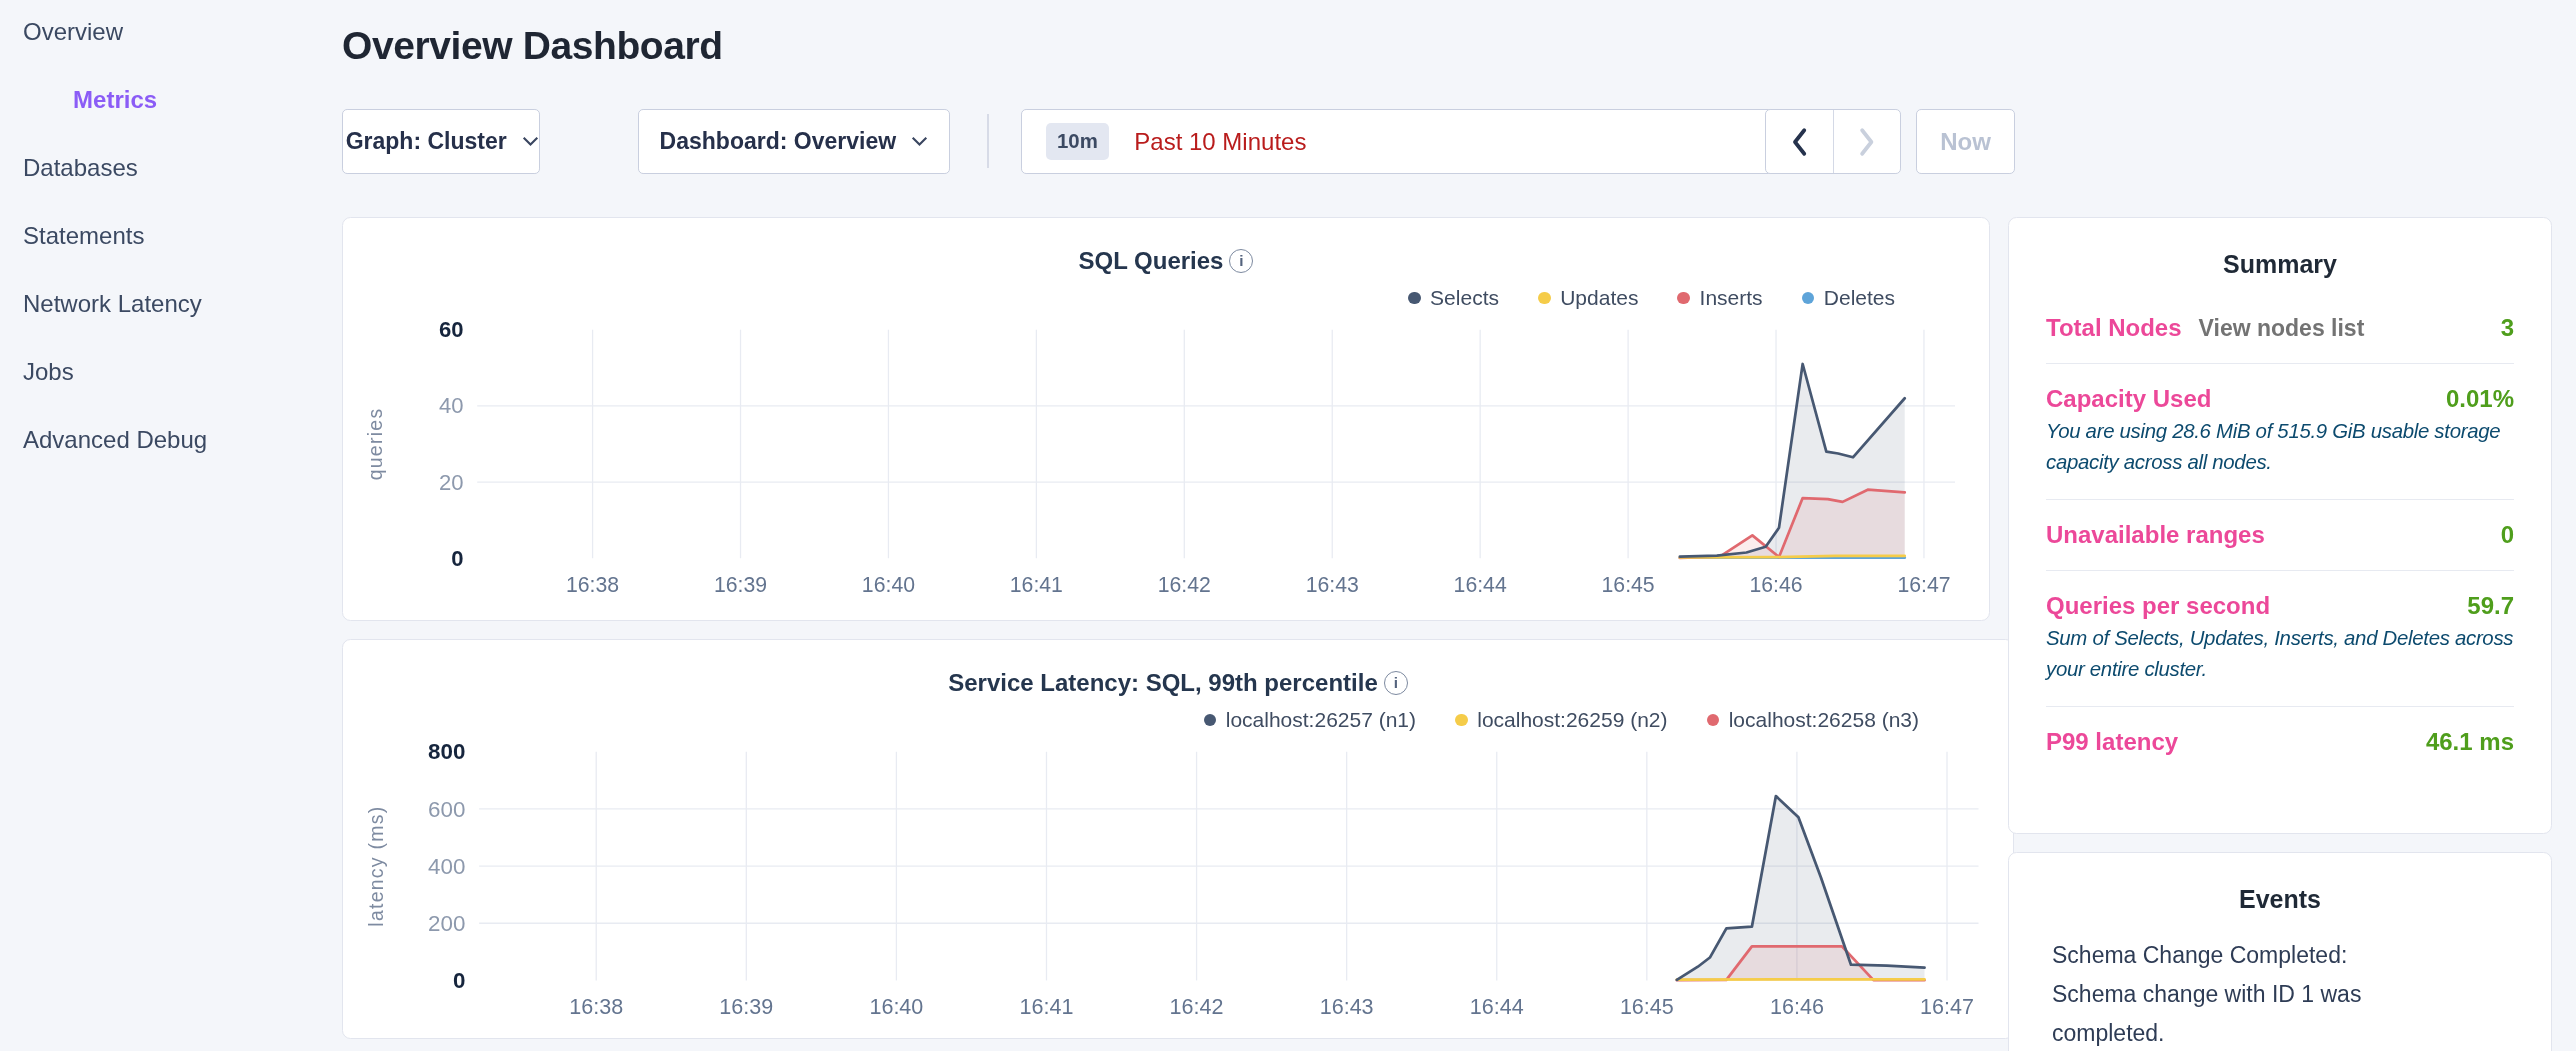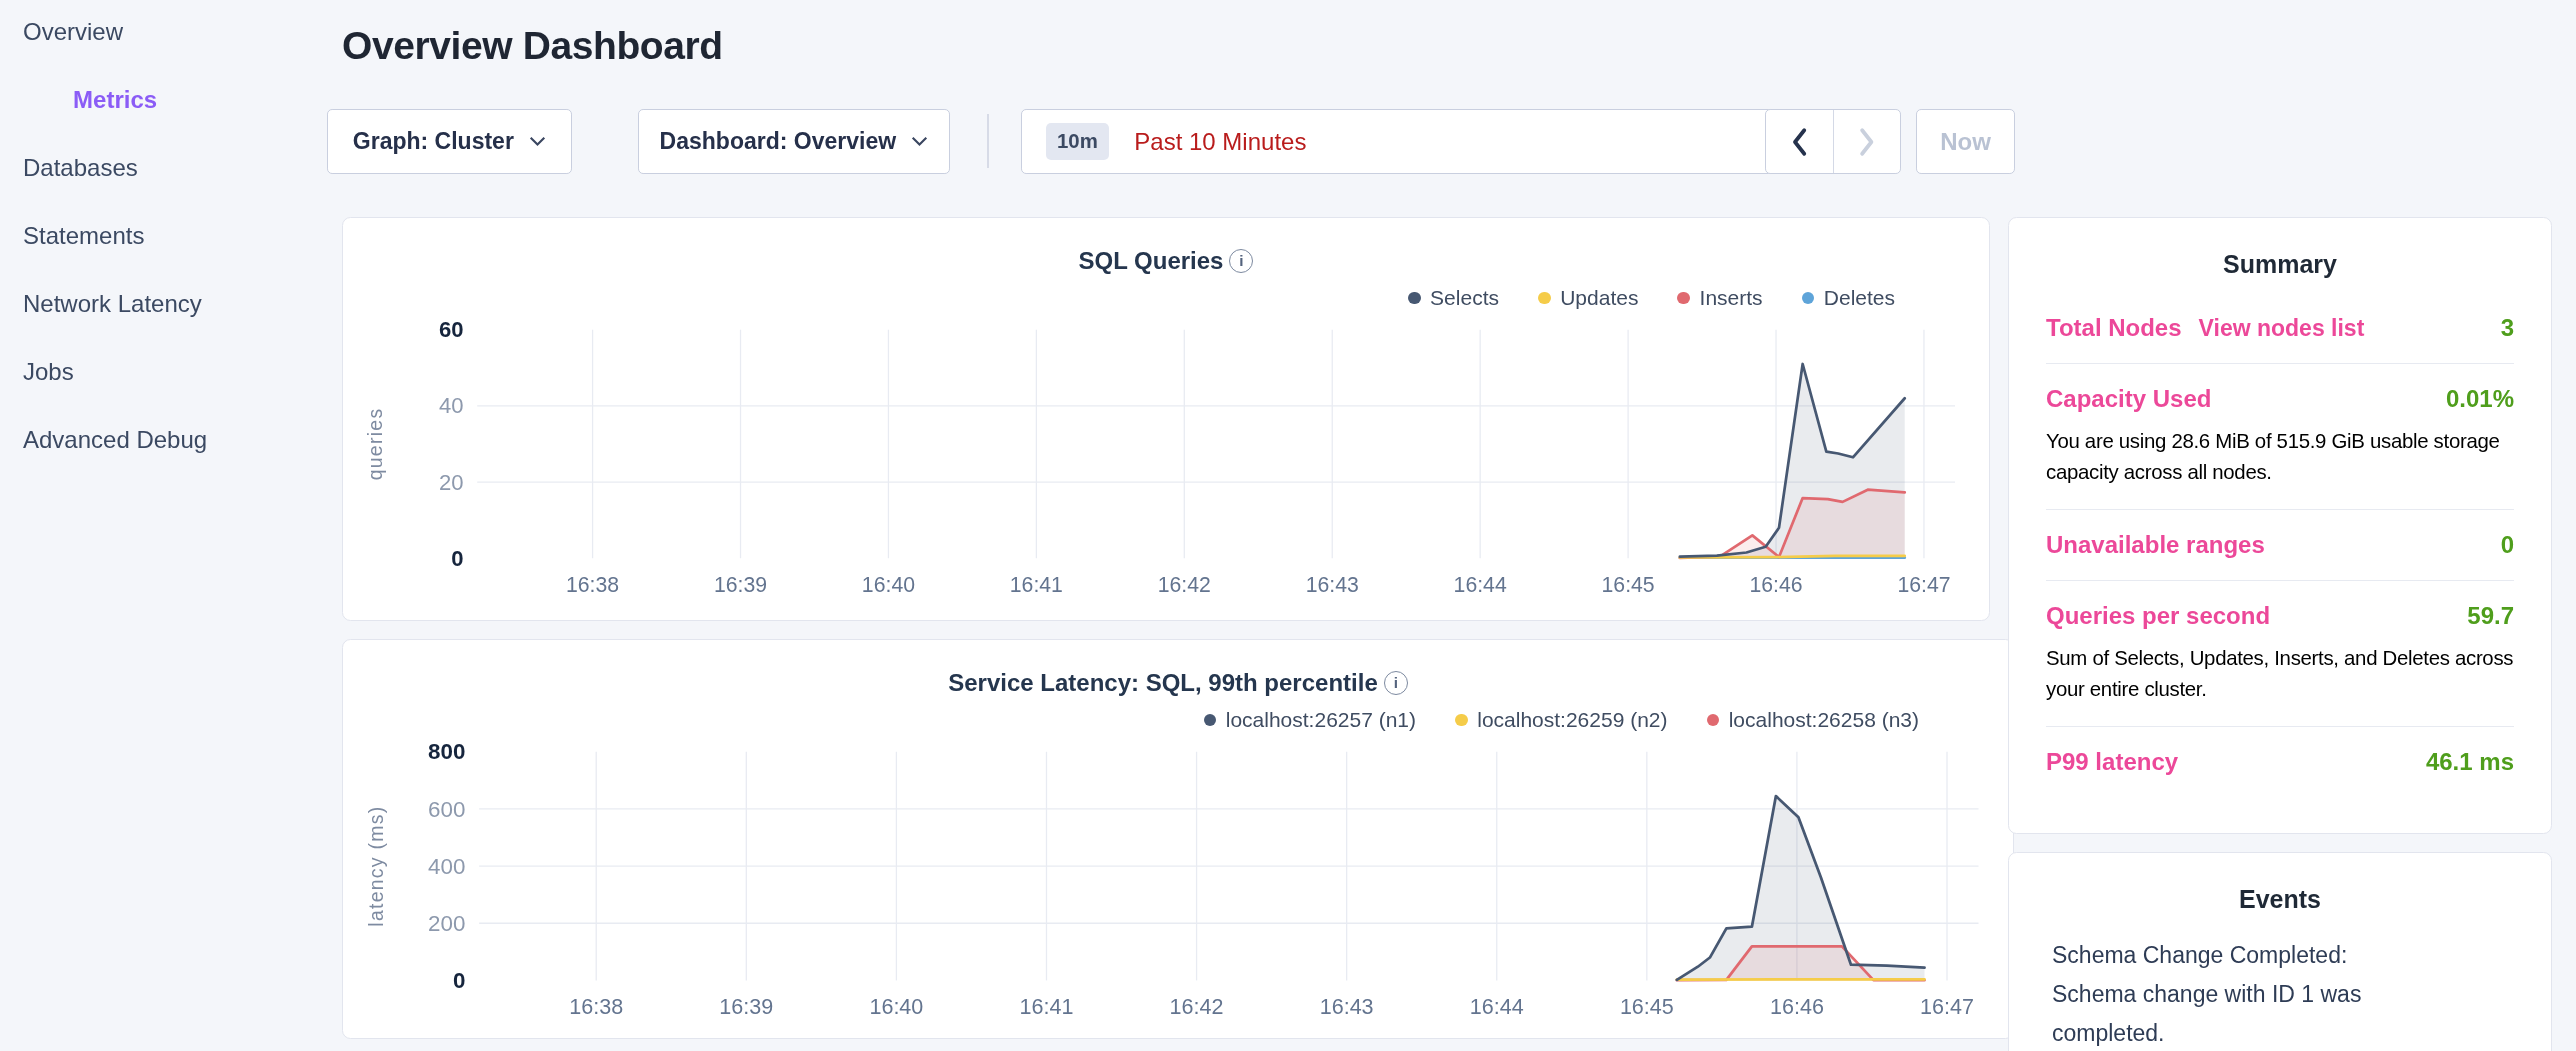--- a/index.html
+++ b/index.html
@@ -13,21 +13,21 @@
   
   .sidebar { position:absolute; left:23px; top:14.5px; display:flex; flex-direction:column; gap:34px; }
   .side-item { height:34px; line-height:34px; font-size:24px; font-weight:500; color:#3b4962; cursor:pointer; white-space:nowrap; }
   .side-item.active { color:#8b5cf6; font-weight:700;text-align:center; }
 
   
   .page-title { position:absolute; left:342px; top:22px; font-size:39px; line-height:48px; font-weight:700; color:#1f2633; letter-spacing:-0.4px; }
   .tbox { position:absolute; top:109px; height:65px; background:#fff; border:1.3px solid #c9cfdf; border-radius:5.1px;
           display:flex; align-items:center; font-family:inherit; cursor:pointer; }
   .dd { justify-content:center; gap:15.3px; font-size:23px; font-weight:700; color:#26304a; }
-  #graph-dd { left:327px; width:245px; }
+  #graph-dd { left:342px; width:198px;justify-content:flex-end; }
   #dash-dd  { left:628px; width:312px;margin-left:10px; }
   .vdiv { position:absolute; left:987px; top:114px; width:1.7px; height:54px; background:#d7dbe7; }
   #timebox { left:1021px; width:833px; padding:0 24px; gap:25.5px; }
   .tw-badge { background:#e3e7f1; border-radius:5.1px; padding:6.8px 11px; font-size:20.4px; font-weight:700; color:#3c4a63; }
   .tw-label { font-size:24px; font-weight:400; color:#b91c1c; }
   #timebox .chev { margin-left:auto; }
   .pager { position:absolute; left:1765px; top:109px; width:136px; height:65px; background:#fff; border:1.3px solid #c9cfdf; border-radius:5.1px; display:flex; overflow:hidden; }
   .pager button { flex:1; background:none; border:none; display:flex; align-items:center; justify-content:center; cursor:pointer; }
   .pager button + button { border-left:1.3px solid #d4d9e6; }
   #now-btn { left:1916px; width:99px; justify-content:center; font-size:24px; font-weight:700; color:#b9c2d3; }
@@ -48,23 +48,23 @@
   .legend-item { display:flex; align-items:center; gap:9.4px; font-size:21px; color:#3f4c61; }
   .legend-dot { width:12.8px; height:12.8px; border-radius:50%; flex:none; }
   svg.plot { position:absolute; inset:0; width:100%; height:100%; font-family:inherit; }
 
   
   .panel-title { text-align:center; font-size:25px; font-weight:700; color:#1f2936; margin:6.8px 0 13.6px; }
   .srow { padding:21px 0; }
   .srow + .srow { border-top:1.3px solid #e7eaf1; }
   .srow-top { display:flex; align-items:baseline; }
   .srow-label { font-size:24px; font-weight:700; color:#ec4899; white-space:nowrap; }
-  .srow-link { font-size:23px; font-weight:700; color:#ec4899; margin-left:17px; text-decoration:none; cursor:pointer; white-space:nowrap; }
+  .srow-link { font-size:23px; font-weight:700; color:#737373; margin-left:17px; text-decoration:none; cursor:pointer; white-space:nowrap; }
   .srow-value { margin-left:auto; font-size:24px; font-weight:700; color:#4f9e1c; white-space:nowrap; }
-  .srow-desc { margin-top:13px; font-size:20.4px; letter-spacing:-0.3px; line-height:31px; color:#000000; }
+  .srow-desc { margin-top:3px; font-size:20.4px; letter-spacing:-0.3px; line-height:31px; color:#0c4a6e;font-style:italic; }
 
   
   .event-msg { margin-top:22px; width:374px; font-size:23px; line-height:39px; color:#2e3c55; }
 </style>
 </head>
 <body>
 
 <nav class="sidebar" id="sidebar">
     <div class="side-item">Overview</div>
     <div class="side-item active">Metrics</div>

